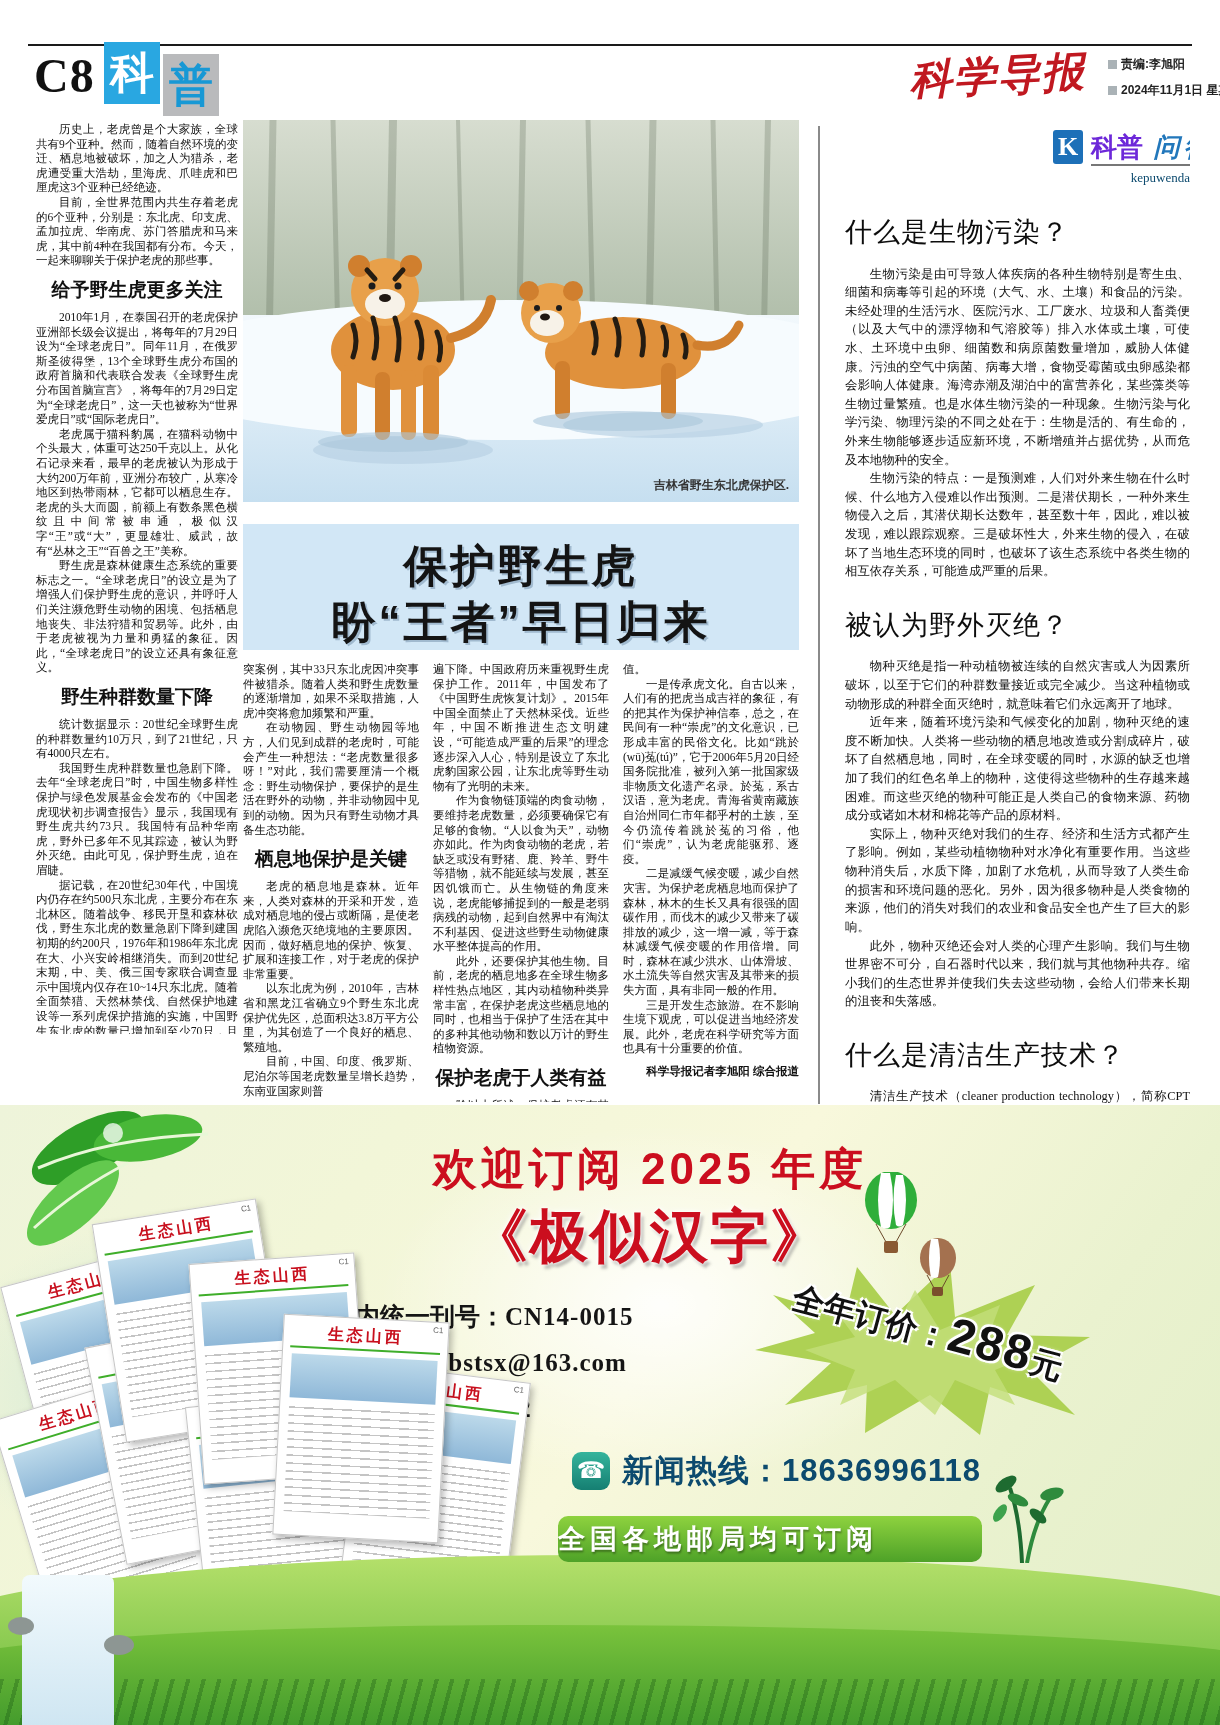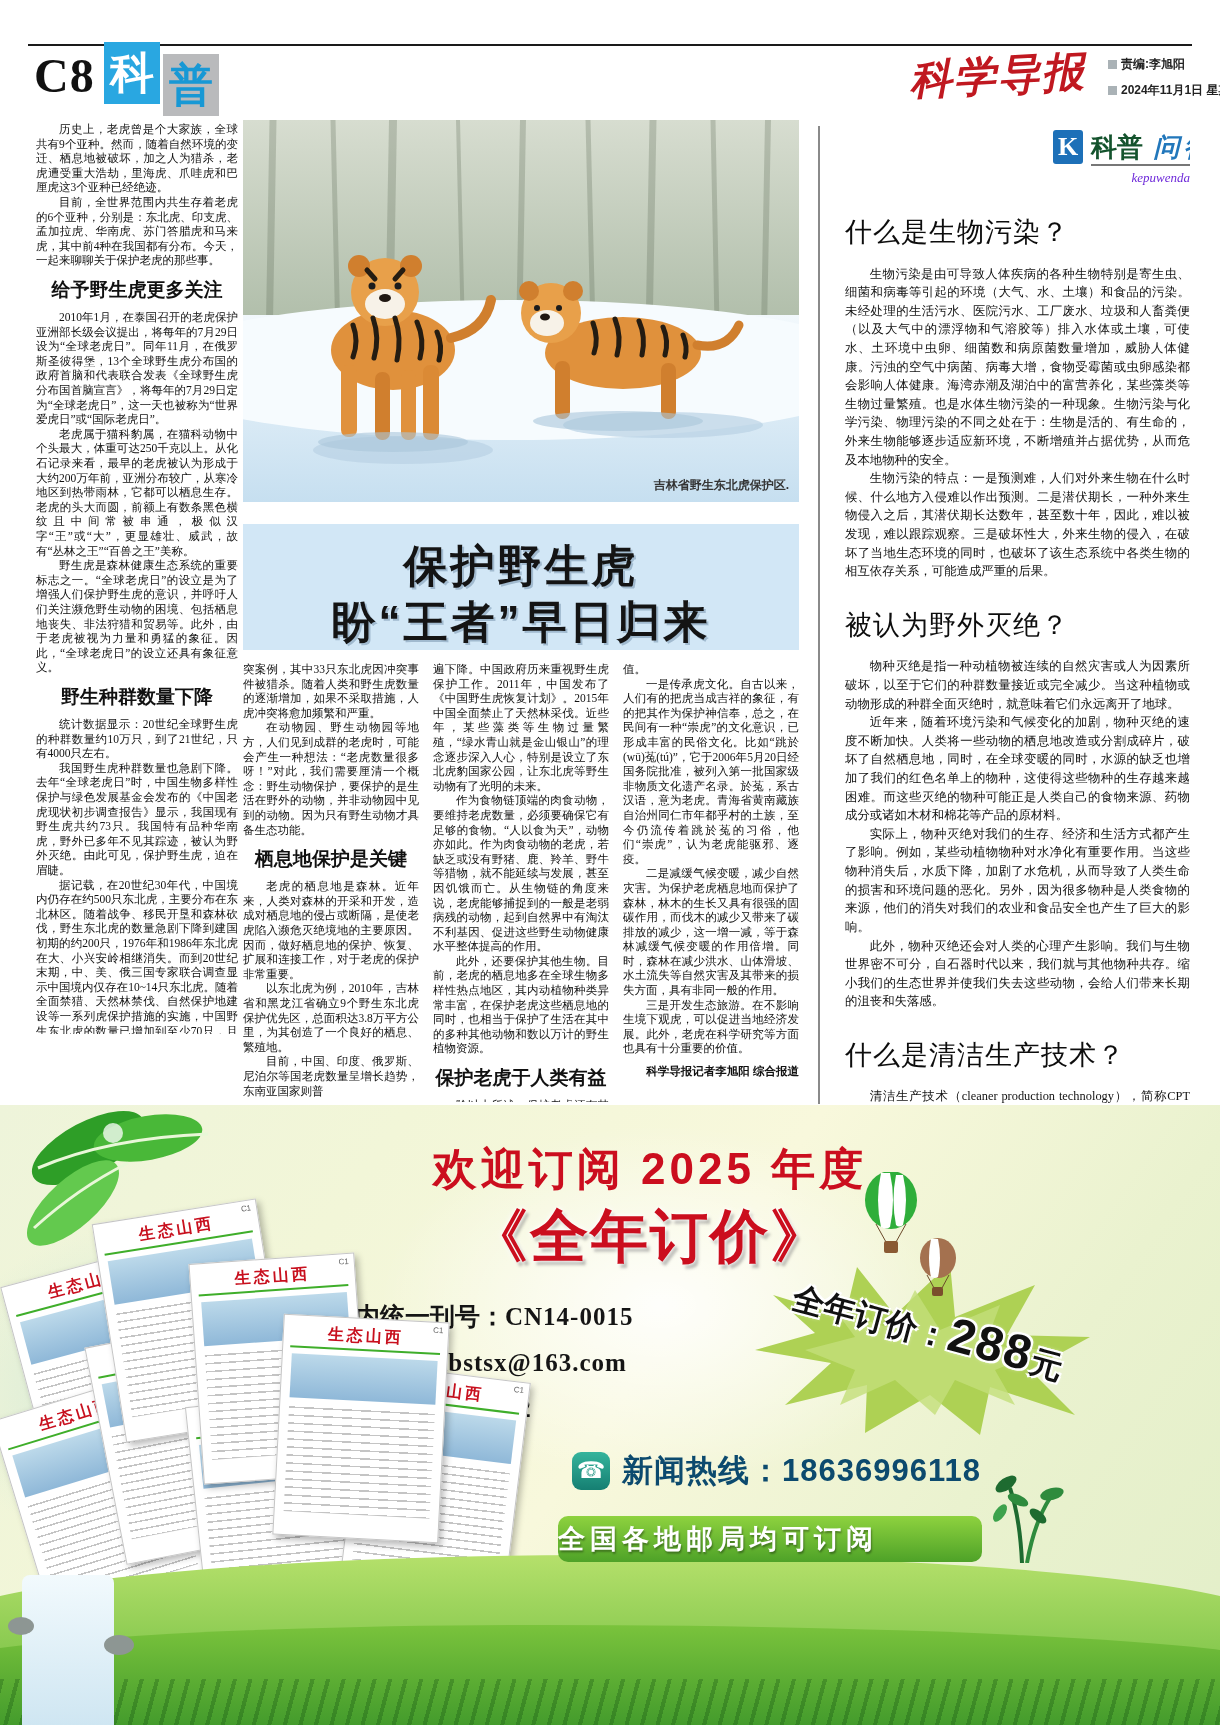--- a/index.html
+++ b/index.html
@@ -41,25 +41,25 @@
                  font-size:44px;line-height:56px;letter-spacing:3px;text-shadow:2px 2px 0 rgba(120,150,175,.55);}
   
   .vrule{position:absolute;left:818px;top:126px;width:2px;height:978px;background:#8a8a8a;}
   .qa{position:absolute;left:845px;top:122px;width:345px;height:990px;font-size:12.4px;line-height:1.5;
       text-align:justify;overflow:hidden;}
   .qa .p{text-indent:2em;margin:0;}
   .qa-logo{position:relative;height:66px;}
   .kbox{position:absolute;left:208px;top:8px;width:30px;height:34px;background:#1d70b8;color:#fff;
         text-align:center;line-height:34px;font-size:26px;font-weight:bold;border-radius:3px;}
   .qa-title{position:absolute;left:246px;top:6px;font-size:26px;white-space:nowrap;}
-  .qa-title .black{font-family:"Liberation Sans",sans-serif;font-weight:bold;color:#14532d;}
+  .qa-title .black{font-family:"Liberation Sans",sans-serif;font-weight:bold;color:#6d28d9;}
   .qa-title .blue{color:#2277bb;font-weight:bold;font-style:italic;letter-spacing:4px;margin-left:4px;}
   .qa-rule{position:absolute;left:246px;top:42px;width:99px;height:2px;background:#777;}
-  .pinyin{position:absolute;left:246px;top:46px;width:99px;text-align:right;font-style:italic;
-          color:#6d28d9;font-size:13px;}
+  .pinyin{position:absolute;left:246px;top:46px;width:99px;text-align:right;
+          color:#0c4a6e;font-size:13px;}
   .qa h2{font-weight:500;font-size:27px;letter-spacing:1px;margin:24px 0 12px;text-indent:0;color:#0d0d0d;}
   
   .ad{position:absolute;left:0;top:1105px;width:1220px;height:620px;overflow:hidden;
       background:linear-gradient(125deg,#eef4da 0%,#f2f6d8 25%,#f8f8dc 50%,#eaf2cf 75%,#e2eec8 100%);}
   .ad-glow{position:absolute;left:380px;top:-40px;width:560px;height:360px;border-radius:50%;
            background:radial-gradient(closest-side,rgba(255,255,255,.9),rgba(255,255,255,0));}
   .ad-mist{position:absolute;left:-60px;top:120px;width:420px;height:330px;border-radius:50%;
            background:radial-gradient(closest-side,rgba(200,228,214,.8),rgba(200,228,214,0));}
   .ad-h1{position:absolute;left:310px;top:1140px;width:680px;text-align:center;color:#cb0e1e;
          font-family:"Liberation Sans",sans-serif;font-weight:900;font-size:44px;letter-spacing:4px;}
@@ -237,21 +237,21 @@
     </div>
   <div id="col2" class="article-col">
       <div class="pc">突案例，其中33只东北虎因冲突事件被猎杀。随着人类和野生虎数量的逐渐增加，如果不采取措施，人虎冲突将愈加频繁和严重。</div>
       <div class="p">在动物园、野生动物园等地方，人们见到成群的老虎时，可能会产生一种想法：“老虎数量很多呀！”对此，我们需要厘清一个概念：野生动物保护，要保护的是生活在野外的动物，并非动物园中见到的动物。因为只有野生动物才具备生态功能。</div>
       <div class="h">栖息地保护是关键</div>
       <div class="p">老虎的栖息地是森林。近年来，人类对森林的开采和开发，造成对栖息地的侵占或断隔，是使老虎陷入濒危灭绝境地的主要原因。因而，做好栖息地的保护、恢复、扩展和连接工作，对于老虎的保护非常重要。</div>
       <div class="p">以东北虎为例，2010年，吉林省和黑龙江省确立9个野生东北虎保护优先区，总面积达3.8万平方公里，为其创造了一个良好的栖息、繁殖地。</div>
       <div class="p">目前，中国、印度、俄罗斯、尼泊尔等国老虎数量呈增长趋势，东南亚国家则普</div>
     </div>
   <div id="col3" class="article-col">
-      <div class="pc">遍下降。中国政府历来重视野生虎保护工作。2011年，中国发布了《中国野生虎恢复计划》。2015年中国全面禁止了天然林采伐。近些年，某些藻类等生物过量繁殖，“绿水青山就是金山银山”的理念逐步深入人心，特别是设立了东北虎豹国家公园，让东北虎等野生动物有了光明的未来。</div>
+      <div class="pc">遍下降。中国政府历来重视野生虎保护工作。2011年，中国发布了《中国野生虎恢复计划》。2015年中国全面禁止了天然林采伐。近些年，中国不断推进生态文明建设，“可能造成严重的后果”的理念逐步深入人心，特别是设立了东北虎豹国家公园，让东北虎等野生动物有了光明的未来。</div>
       <div class="p">作为食物链顶端的肉食动物，要维持老虎数量，必须要确保它有足够的食物。“人以食为天”，动物亦如此。作为肉食动物的老虎，若缺乏或没有野猪、鹿、羚羊、野牛等猎物，就不能延续与发展，甚至因饥饿而亡。从生物链的角度来说，老虎能够捕捉到的一般是老弱病残的动物，起到自然界中有淘汰不利基因、促进这些野生动物健康水平整体提高的作用。</div>
       <div class="p">此外，还要保护其他生物。目前，老虎的栖息地多在全球生物多样性热点地区，其内动植物种类异常丰富，在保护老虎这些栖息地的同时，也相当于保护了生活在其中的多种其他动物和数以万计的野生植物资源。</div>
       <div class="h">保护老虎于人类有益</div>
       <div class="p">除以上所述，保护老虎还有其他价</div>
     </div>
   <div id="col4" class="article-col">
       <div class="pc">值。</div>
       <div class="p">一是传承虎文化。自古以来，人们有的把虎当成吉祥的象征，有的把其作为保护神信奉，总之，在民间有一种“崇虎”的文化意识，已形成丰富的民俗文化。比如“跳於(wū)菟(tú)”，它于2006年5月20日经国务院批准，被列入第一批国家级非物质文化遗产名录。於菟，系古汉语，意为老虎。青海省黄南藏族自治州同仁市年都乎村的土族，至今仍流传着跳於菟的习俗，他们“崇虎”，认为老虎能驱邪、逐疫。</div>
       <div class="p">二是减缓气候变暖，减少自然灾害。为保护老虎栖息地而保护了森林，林木的生长又具有很强的固碳作用，而伐木的减少又带来了碳排放的减少，这一增一减，等于森林减缓气候变暖的作用倍增。同时，森林在减少洪水、山体滑坡、水土流失等自然灾害及其带来的损失方面，具有非同一般的作用。</div>
       <div class="p">三是开发生态旅游。在不影响生境下观虎，可以促进当地经济发展。此外，老虎在科学研究等方面也具有十分重要的价值。</div>
@@ -307,21 +307,21 @@
   <svg class="leaves" width="230" height="170" viewBox="0 0 230 170">
     <ellipse cx="70" cy="40" rx="62" ry="26" transform="rotate(-28 70 40)" fill="#2e9e27"></ellipse>
     <ellipse cx="130" cy="30" rx="55" ry="22" transform="rotate(-10 130 30)" fill="#49b838"></ellipse>
     <ellipse cx="55" cy="95" rx="58" ry="24" transform="rotate(-42 55 95)" fill="#63c94e"></ellipse>
     <path d="M20 60 Q90 30 190 26" stroke="#e9f7d8" stroke-width="3" fill="none"></path>
     <path d="M16 120 Q60 80 110 55" stroke="#e9f7d8" stroke-width="3" fill="none"></path>
     <circle cx="95" cy="25" r="10" fill="#ffffff" opacity=".75"></circle>
   </svg>
 
   <div class="ad-h1" style="position: absolute; top: 1140px;">欢迎订阅 2025 年度</div>
-  <div class="ad-h2" style="position: absolute; top: 1198px;">《全年订价》</div>
+  <div class="ad-h2" style="position: absolute; top: 1198px;">《极似汉字》</div>
 
   <svg class="balloon b-green" width="58" height="86" viewBox="0 0 58 86">
     <ellipse cx="29" cy="28" rx="26" ry="29" fill="#2fae3a"></ellipse>
     <path d="M19 1 q-6 27 0 54 q5 3 9 0 q6 -27 0 -54 z" fill="#fff"></path>
     <path d="M41 3 q6 25 0 50 q-4 3 -7 0 q-5 -25 0 -50 z" fill="#fff"></path>
     <line x1="14" y1="52" x2="24" y2="70" stroke="#6b4a2b"></line>
       <line x1="44" y1="52" x2="34" y2="70" stroke="#6b4a2b"></line>
     <rect x="22" y="69" width="14" height="12" rx="2" fill="#8a5a33"></rect>
   </svg>
   <svg class="balloon b-brown" width="40" height="62" viewBox="0 0 40 62">

